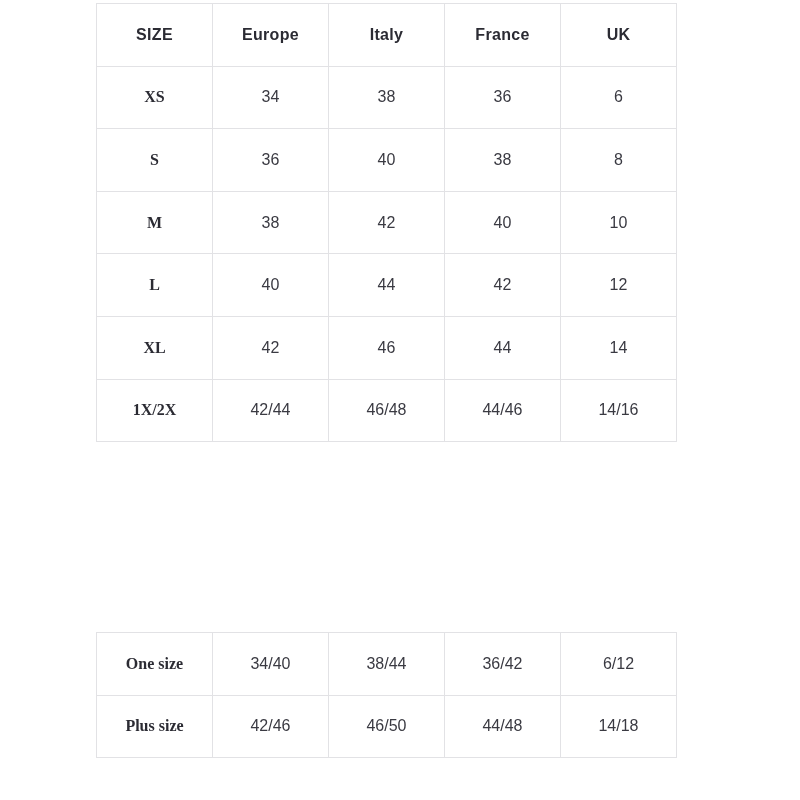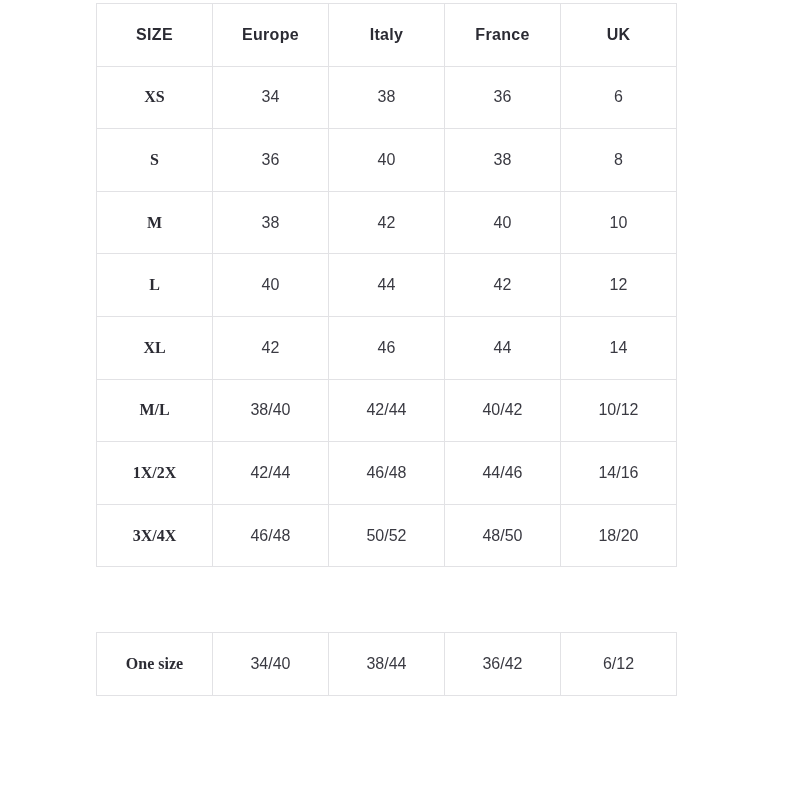--- a/index.html
+++ b/index.html
@@ -119,39 +119,25 @@
           <td class="val">12</td>
         </tr>
         <tr>
           <td class="rowhead">XL</td>
           <td class="val">42</td>
           <td class="val">46</td>
           <td class="val">44</td>
           <td class="val">14</td>
         </tr>
         <tr>
-          <td class="rowhead">M/L</td>
-          <td class="val">38/40</td>
-          <td class="val">42/44</td>
-          <td class="val">40/42</td>
-          <td class="val">10/12</td>
-        </tr>
-        <tr>
           <td class="rowhead">1X/2X</td>
           <td class="val">42/44</td>
           <td class="val">46/48</td>
           <td class="val">44/46</td>
           <td class="val">14/16</td>
-        </tr>
-        <tr>
-          <td class="rowhead">3X/4X</td>
-          <td class="val">46/48</td>
-          <td class="val">50/52</td>
-          <td class="val">48/50</td>
-          <td class="val">18/20</td>
         </tr>
       </tbody>
     </table>
   </div>
 
   <div class="table-wrap secondary">
     <table class="size-table secondary-table">
       <colgroup>
         <col class="c0">
           <col class="c1">
@@ -160,17 +146,24 @@
           <col class="c4">
       </colgroup>
       <tbody>
         <tr>
           <td class="rowhead">One size</td>
           <td class="val">34/40</td>
           <td class="val">38/44</td>
           <td class="val">36/42</td>
           <td class="val">6/12</td>
         </tr>
+        <tr>
+          <td class="rowhead">Plus size</td>
+          <td class="val">42/46</td>
+          <td class="val">46/50</td>
+          <td class="val">44/48</td>
+          <td class="val">14/18</td>
+        </tr>
       </tbody>
     </table>
   </div>
 
 </div>
 
 </body></html>

